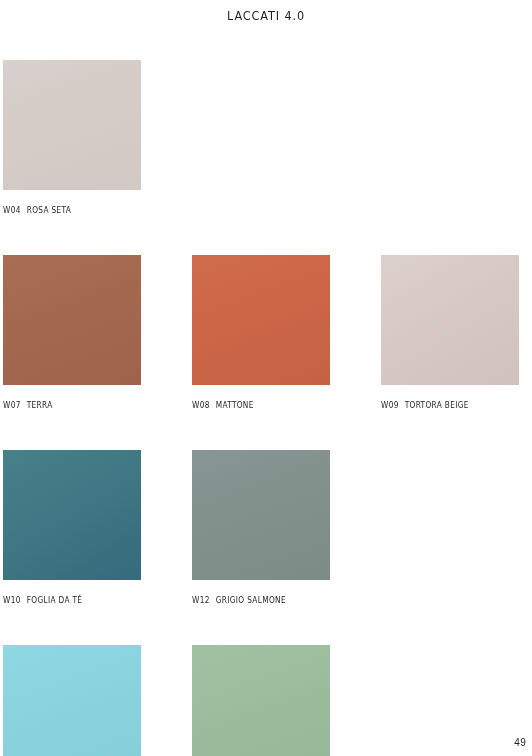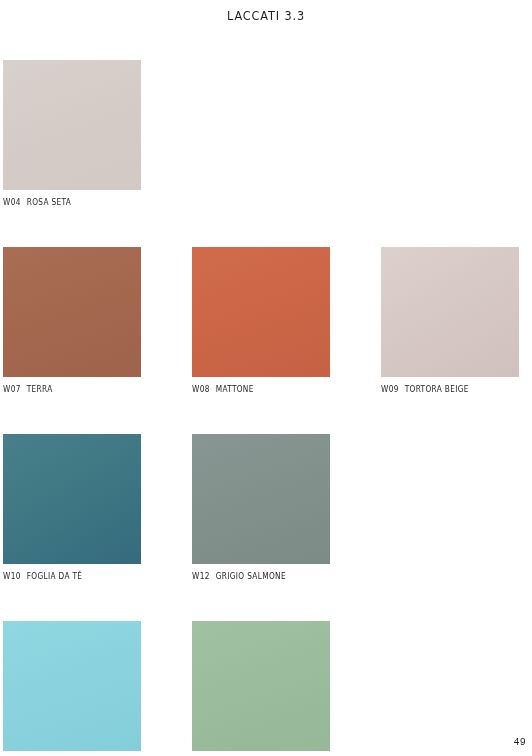--- a/index.html
+++ b/index.html
@@ -51,46 +51,46 @@
   }
   .swatch-cell:last-child {
     margin-right: 0;
   }
   .swatch-chip {
     width: 138px;
     height: 130px;
     display: block;
   }
   .swatch-label {
-    margin-top: 7px;
+    margin-top: 15px;
     font-size: 8.2px;
     letter-spacing: 0.35px;
     color: #231f20;
     white-space: nowrap;
     font-family: "DejaVu Sans Condensed", "Liberation Sans Narrow", "Liberation Sans", sans-serif;
   }
   .swatch-code {
     margin-right: 6px;
   }
   .page-number {
     position: absolute;
     right: 6px;
     bottom: 8px;
     font-size: 10px;
     color: #231f20;
     letter-spacing: 0.3px;
-    font-family: Liberation Mono, monospace;
+    font-family: Liberation Sans, sans-serif;
   }
 </style>
 </head>
 <body>
 
 <div class="page">
 
-  <div class="page-title">LACCATI 3.3</div>
+  <div class="page-title">LACCATI 4.0</div>
 
   <div class="grid">
       <div class="swatch-row">
         <div class="swatch-cell">
           <div class="swatch-chip" style="background: linear-gradient(160deg, rgb(216, 208, 204) 0%, rgb(213, 204, 200) 45%, rgb(210, 200, 196) 100%);"></div>
           <div class="swatch-label"><span class="swatch-code">W04</span><span>ROSA SETA</span></div>
         </div>
       </div>
       <div class="swatch-row">
         <div class="swatch-cell">

